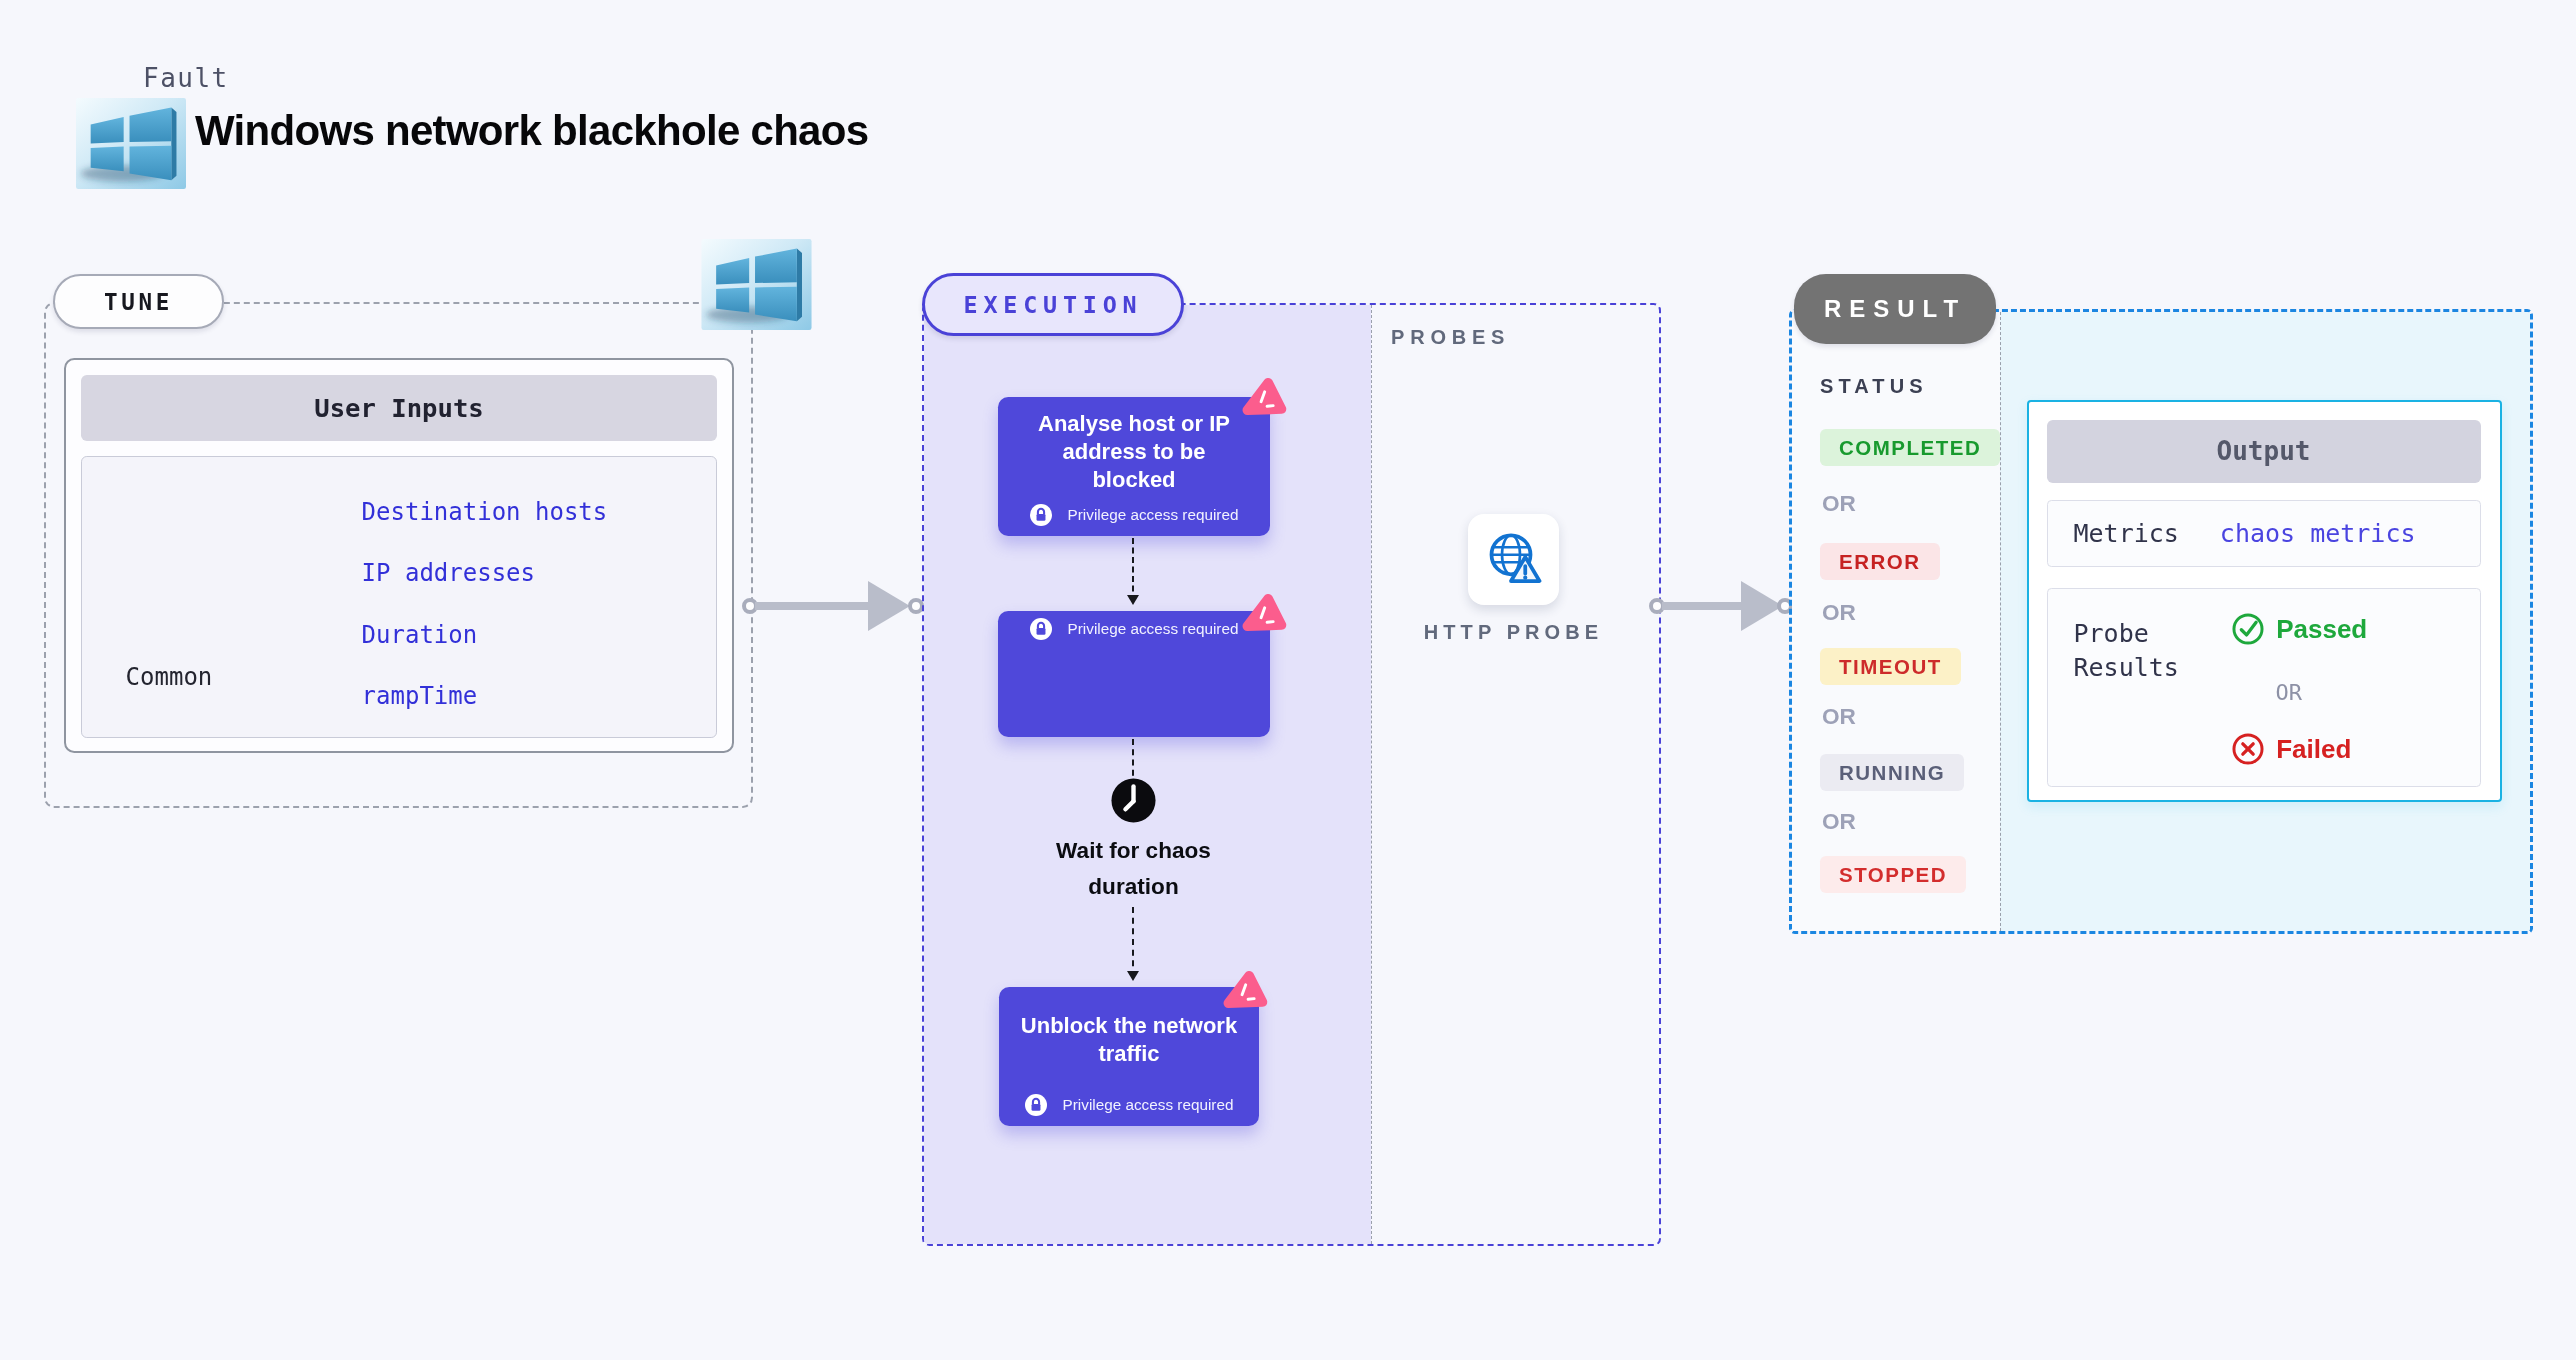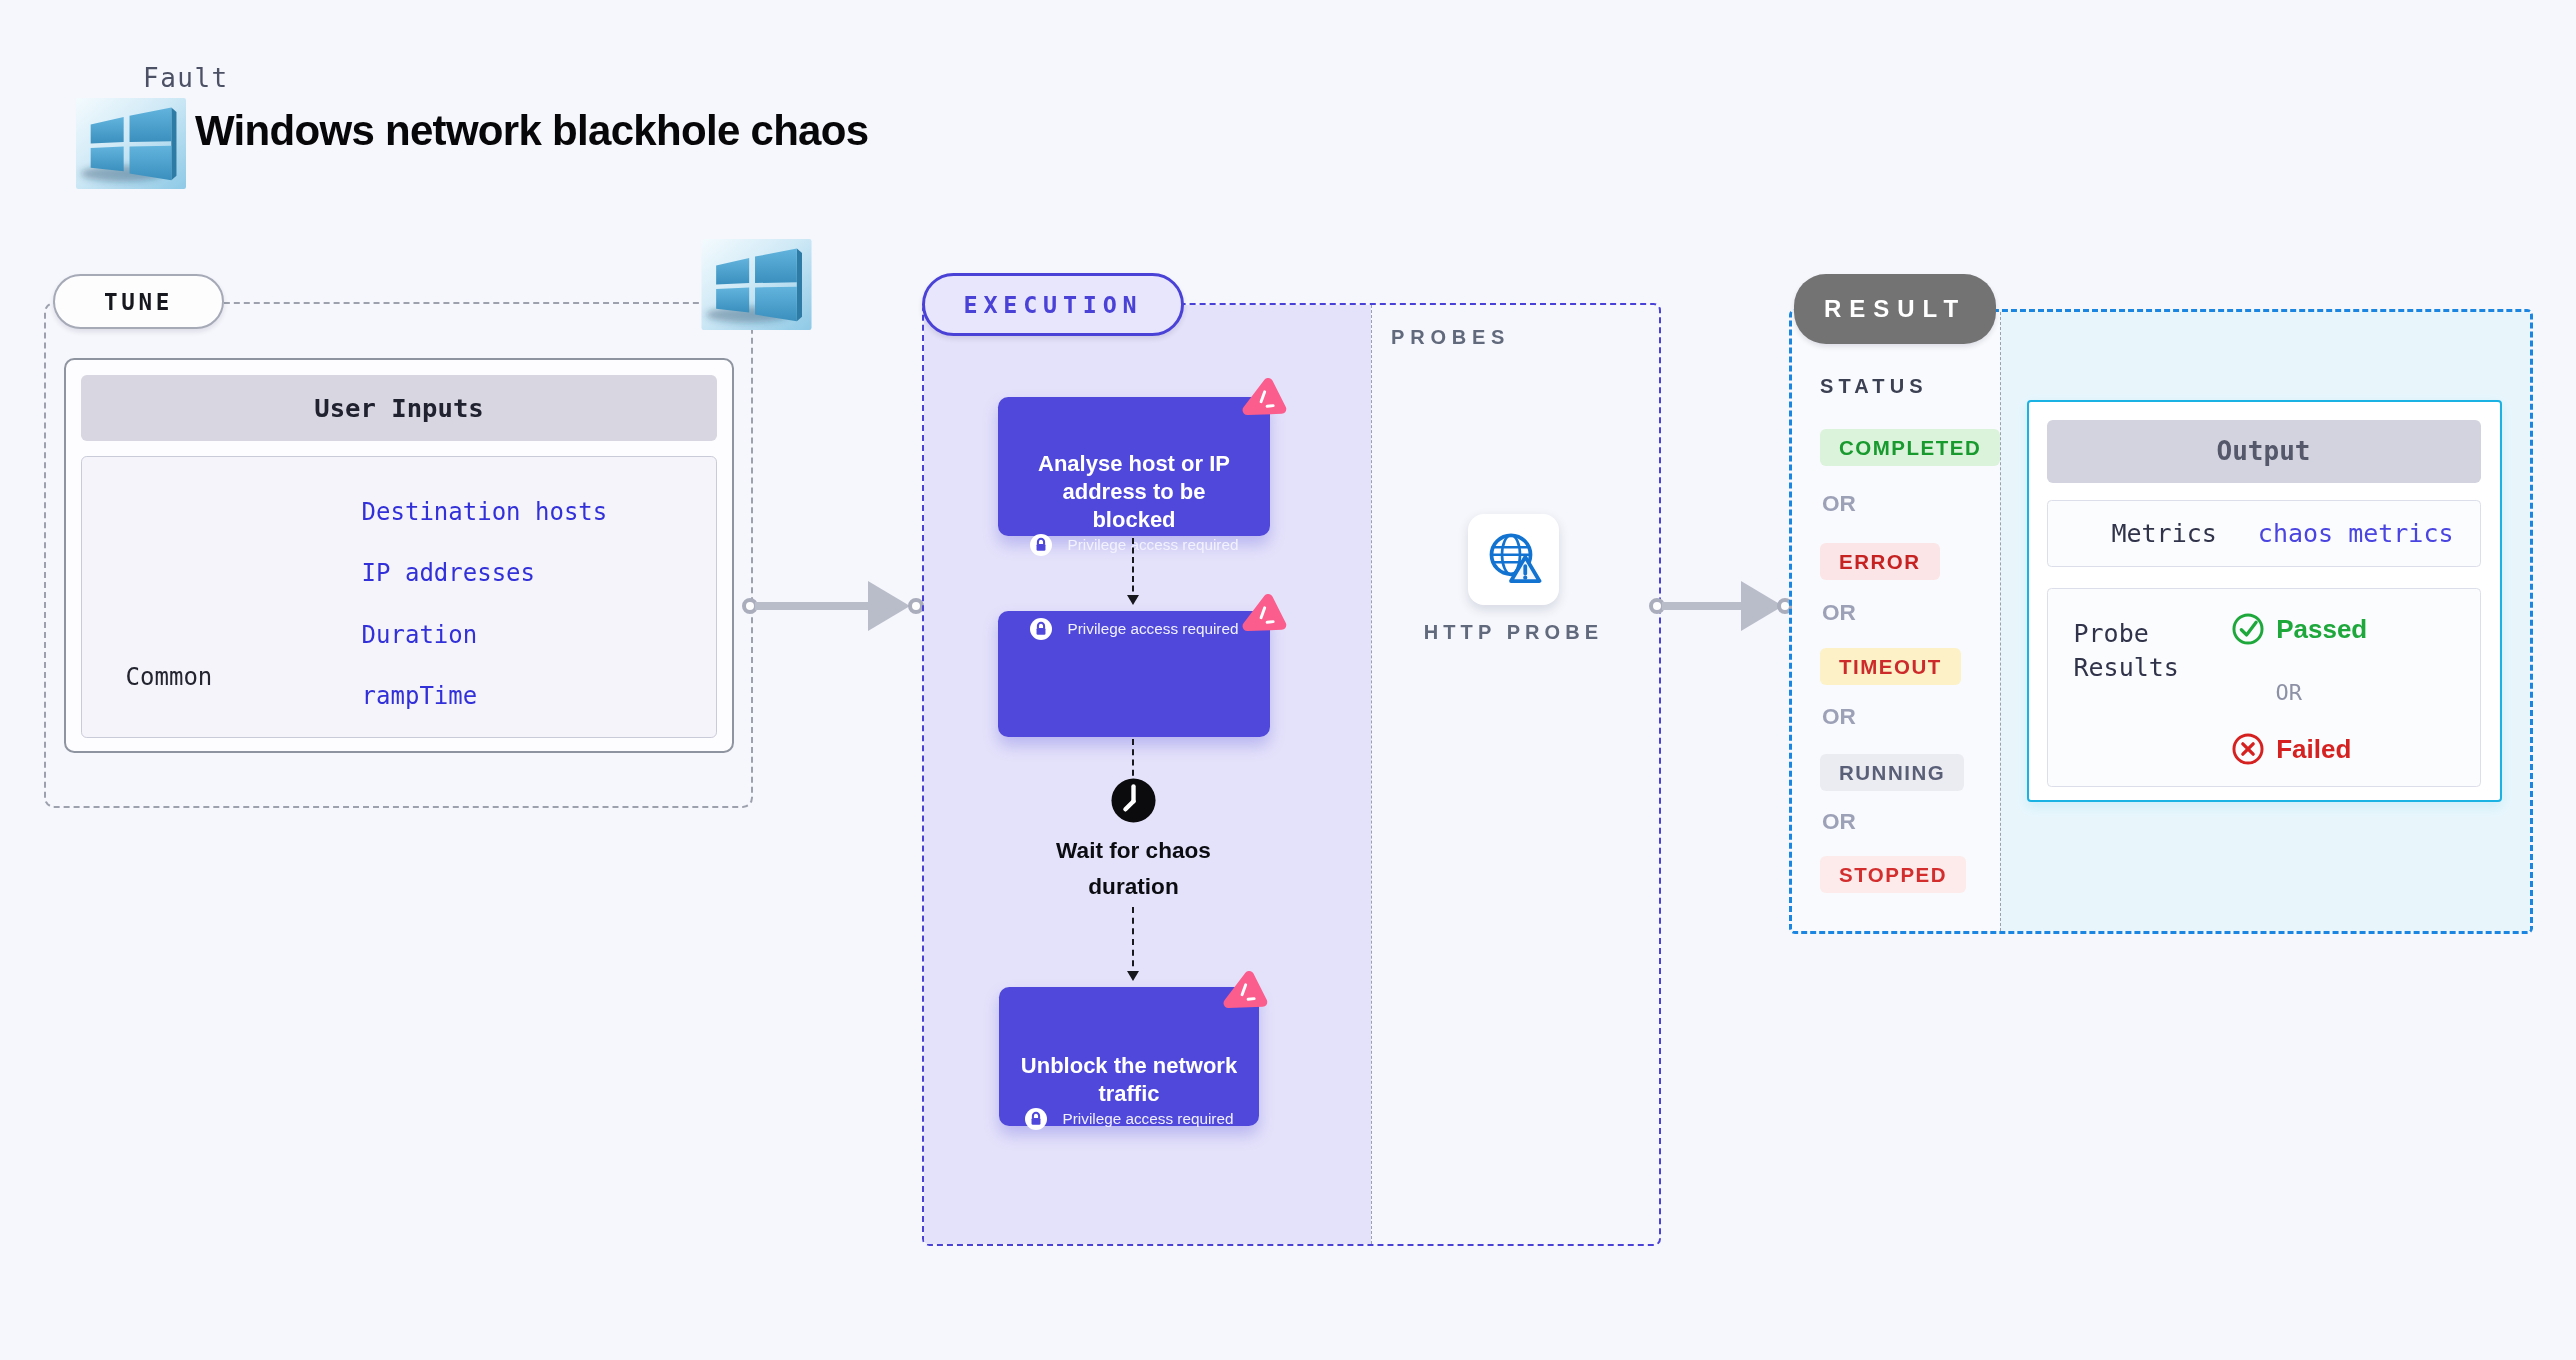--- a/index.html
+++ b/index.html
@@ -45,21 +45,21 @@
 
   
   .dot{width:16px;height:16px;border-radius:50%;background:#fdfdfe;border:4.4px solid #a9adbc;box-sizing:border-box;}
   .shaft{height:8px;background:#b9bdca;}
   .head{width:0;height:0;border-top:25.6px solid transparent;border-bottom:25.6px solid transparent;border-left:42px solid #b9bdca;}
 
   
   .node{background:#4f48da;border-radius:10.2px;box-shadow:0 8.8px 14.6px rgba(79,72,218,.28);
         display:flex;flex-direction:column;justify-content:space-between;align-items:center;
         padding:13px 14.6px 10.2px;box-sizing:border-box;color:#fff;text-align:center;}
-  .node-title{font-size:22px;font-weight:bold;line-height:28px;white-space:pre-line;margin-top:40px;}
+  .node-title{font-size:22px;font-weight:bold;line-height:28px;white-space:pre-line;}
   .priv{display:flex;align-items:center;justify-content:center;gap:16px;}
   .priv-label{font-size:15.3px;color:#f2f2ff;}
   .badge-ic{position:absolute;width:47px;height:47px;transform:rotate(8deg);}
 
   .varrow{width:0;border-left:2.2px dashed #17181d;}
   .varrow::after{content:'';position:absolute;left:-7.3px;bottom:-9.5px;
                  border:6.6px solid transparent;border-top:10.2px solid #17181d;}
 
   .wait-label{left:1024px;top:833px;width:219px;text-align:center;font-size:22.6px;font-weight:bold;
               color:#0b0c11;line-height:36px;white-space:pre-line;}
@@ -78,21 +78,21 @@
   .b-running{color:#5a5f78;background:#ebebf2;}
   .b-stopped{color:#d32d2d;background:#fdebeb;}
   .or-sep{left:1822px;font-size:22.6px;font-weight:bold;color:#9da1b7;}
 
   
   .output-card{left:2027px;top:400px;width:475px;height:402px;background:#ffffff;border:2.9px solid #1ab2e3;
                border-radius:4px;box-sizing:border-box;box-shadow:0 4.4px 11.7px rgba(26,178,227,.12);}
   .out-header{left:17.5px;top:17.5px;width:434px;height:63px;background:#d3d3df;border-radius:5.8px;
               display:flex;align-items:center;justify-content:center;font-size:26px;font-weight:bold;color:#54586a;}
   .out-row{left:17.5px;width:434px;background:#fbfcfe;border:1.5px solid #dcdee9;border-radius:4.4px;box-sizing:border-box;}
-  .row-metrics{top:98px;height:67px;display:flex;align-items:center;padding:0 26px;justify-content:flex-end;}
+  .row-metrics{top:98px;height:67px;display:flex;align-items:center;padding:0 26px;}
   .row-probe{top:186px;height:199px;}
   .out-label{font-size:25px;color:#30334a;}
   .metrics-link{font-size:25px;color:#4a44e0;margin-left:41px;cursor:pointer;}
   .probe-label{left:26px;top:28px;width:146px;line-height:34px;}
   .resline{display:flex;align-items:center;gap:11.7px;}
   .passed-t{font-size:26px;font-weight:bold;color:#1ea83c;}
   .failed-t{font-size:26px;font-weight:bold;color:#d62121;}
   .or-out{left:228px;top:91px;font-size:22px;color:#8d91a6;}
 </style>
 </head>

